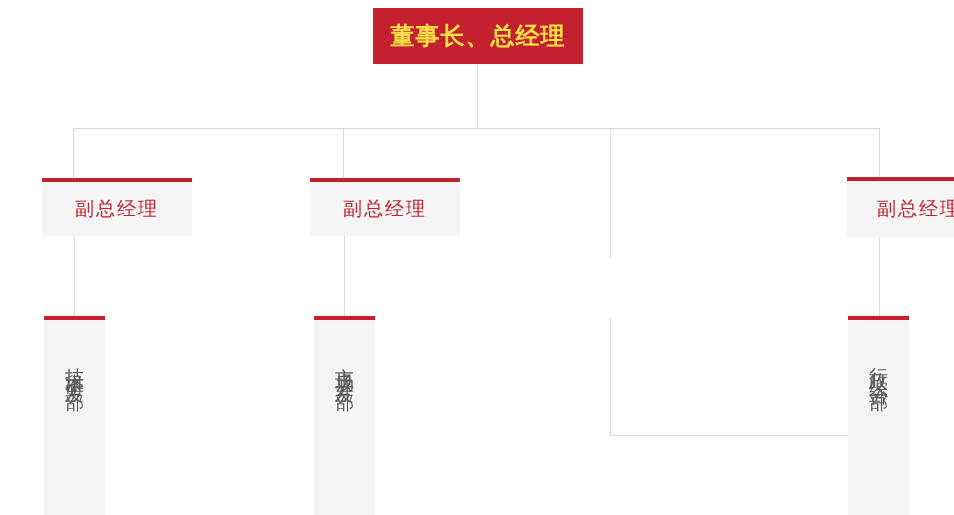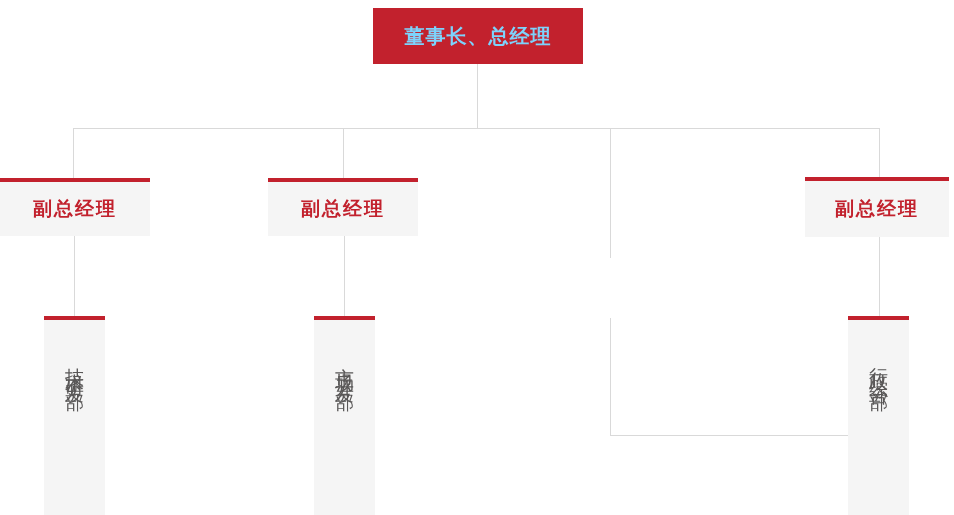--- a/index.html
+++ b/index.html
@@ -25,33 +25,34 @@
   .node {
     position: absolute;
     box-sizing: border-box;
     display: flex;
     align-items: center;
     justify-content: center;
     z-index: 2;
   }
   .node.root-box {
     background: var(--accent-red, #c2212d);
-    color: #7dd3fc;
-    font-size: 20px;
+    color: #fde047;
+    font-size: 24px;
     font-weight: bold;
     letter-spacing: 1px;
     text-align: right;
   }
   .node.mid-box {
     background: var(--box-bg, #f5f5f5);
     border-top: 4px solid var(--accent-red, #c2212d);
     color: var(--accent-red, #c2212d);
     font-size: 19px;
-    font-weight: bold;
+    font-weight: normal;
     letter-spacing: 2px;
+    margin-left: 42px;
   }
   .node.dept-box {
     background: var(--box-bg, #f5f5f5);
     border-top: 4px solid var(--accent-red, #c2212d);
     color: var(--dept-text, #595757);
     font-size: 19px;
     font-weight: 500;
     align-items: flex-start;
   }
   .dept-box .v-label {

